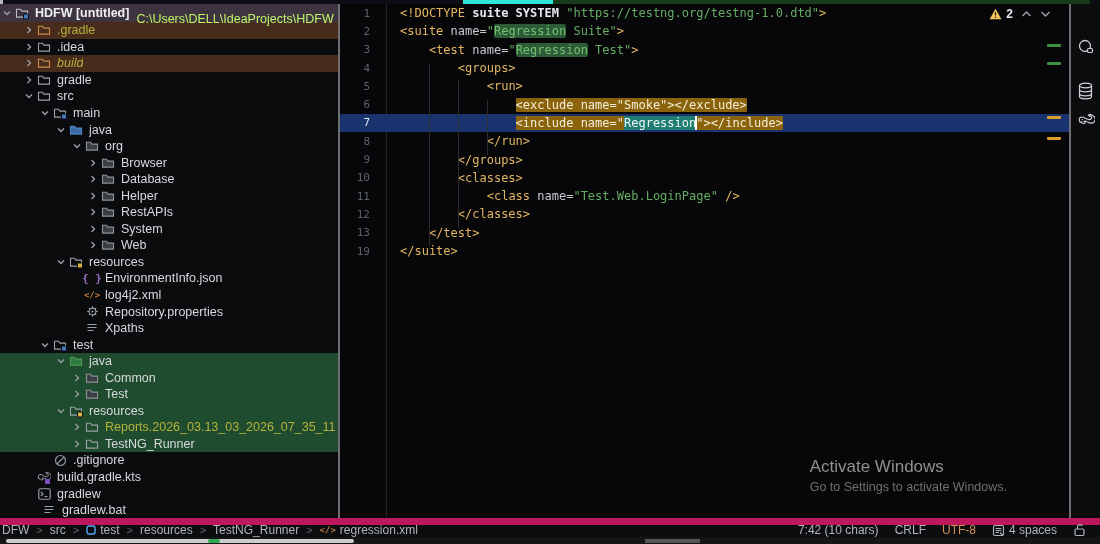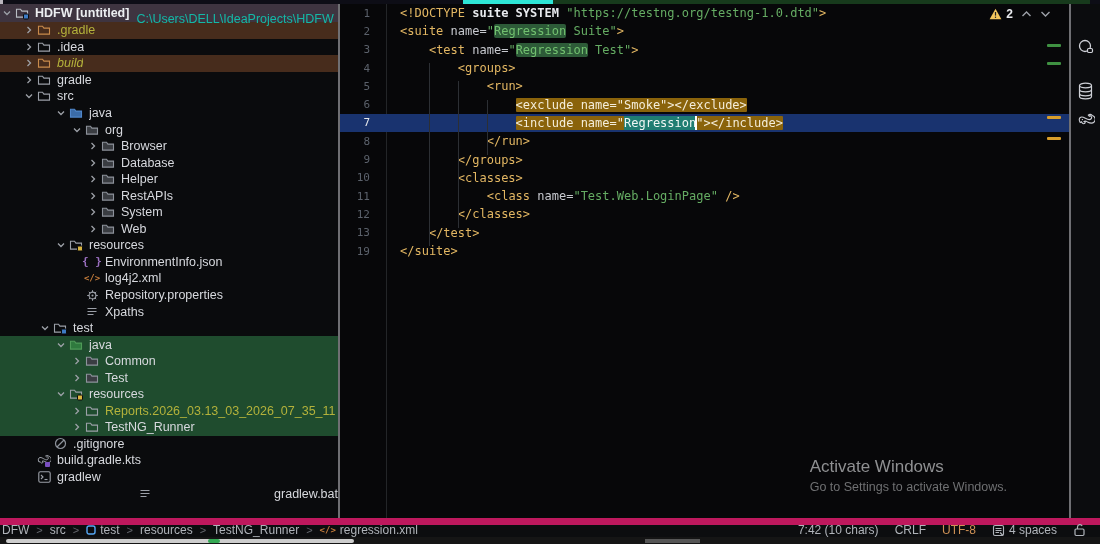--- a/index.html
+++ b/index.html
@@ -13,21 +13,21 @@
   #tree{position:absolute;left:0;top:4px;width:338px;height:514px;background:#0a0b0d;overflow:hidden;}
   .trow{display:flex;align-items:center;height:16.55px;font-size:12.5px;color:#d7d9de;white-space:nowrap;}
   .trow.header{height:18px;background:#3e3440;font-size:12.5px;}
   .trow.warm{background:#472c1c;}
   .trow.green{background:#1f4c2e;}
   .trow .chev{width:14px;flex:0 0 14px;display:flex;justify-content:center;align-items:center;}
   .trow .ticon{width:16px;flex:0 0 16px;display:flex;justify-content:center;align-items:center;margin-right:5px;position:relative;}
   .trow .tlabel{overflow:hidden;}
   .trow .tlabel.olive{color:#b4b23b;}
   .trow .tlabel.title{color:#eceef1;font-weight:bold;}
-  .trow .hpath{color:#14b8a6;margin-left:7px;margin-top:12px;}
+  .trow .hpath{color:#bef264;margin-left:7px;margin-top:12px;}
   
   .vdivider{position:absolute;top:0;width:2px;background:#6f6f73;}
   
   #editor{position:absolute;left:340px;top:4px;width:729px;height:514px;background:#070709;overflow:hidden;}
   .eline{display:flex;height:18.3px;align-items:center;position:relative;}
   .eline.cur{background:#19336f;}
   .lnum{flex:0 0 42px;text-align:right;padding-right:12px;box-sizing:border-box;color:#5b616b;
         font-family:"DejaVu Sans Mono",monospace;font-size:11px;}
   .eline.cur .lnum{color:#e8eaed;}
   .codetxt{font-family:"DejaVu Sans Mono",monospace;font-size:12px;white-space:pre;padding-left:18px;}
@@ -152,20 +152,34 @@
             <path d="M2 3.5 L5 6.5 L8 3.5" fill="none" stroke="#9da1a8" stroke-width="1.3"></path>
           </svg>
         </span>
         <span class="ticon">
           <svg width="14" height="14" viewBox="0 0 14 14">
     <path d="M1.5 3.2 h4 l1.4 1.9 h5.6 v6 h-11 Z" fill="none" stroke="#9ca0a8" stroke-width="1.1"></path>
           </svg>
         </span>
         <span class="tlabel">src</span>
       </div>
+      <div class="trow" style="padding-left: 38px;">
+        <span class="chev">
+          <svg width="10" height="10" viewBox="0 0 10 10">
+            <path d="M2 3.5 L5 6.5 L8 3.5" fill="none" stroke="#9da1a8" stroke-width="1.3"></path>
+          </svg>
+        </span>
+        <span class="ticon">
+          <svg width="14" height="14" viewBox="0 0 14 14">
+    <path d="M1.5 3.2 h4 l1.4 1.9 h5.6 v6 h-11 Z" fill="none" stroke="#9ca0a8" stroke-width="1.1"></path>
+            <rect x="8.5" y="8" width="5" height="5" rx="1" fill="#3d7ac4" stroke="#0a0b0d"></rect>
+          </svg>
+        </span>
+        <span class="tlabel">main</span>
+      </div>
       <div class="trow" style="padding-left: 54px;">
         <span class="chev">
           <svg width="10" height="10" viewBox="0 0 10 10">
             <path d="M2 3.5 L5 6.5 L8 3.5" fill="none" stroke="#9da1a8" stroke-width="1.3"></path>
           </svg>
         </span>
         <span class="ticon">
           <svg width="14" height="14" viewBox="0 0 14 14">
     <path d="M1.5 3.2 h4 l1.4 1.9 h5.6 v6 h-11 Z" fill="#3b6ca8" stroke="#4f86c9" stroke-width="1.1"></path>
           </svg>
@@ -428,21 +442,21 @@
         <span class="chev"></span>
         <span class="ticon">
           <svg width="13" height="12" viewBox="0 0 13 12">
             <rect x="0.8" y="0.8" width="11.4" height="10.4" rx="1.5" fill="none" stroke="#9ca0a8" stroke-width="1.1"></rect>
             <path d="M3 4l2 2-2 2" stroke="#9ca0a8" stroke-width="1.1" fill="none"></path>
             <path d="M6.5 8.5h3" stroke="#9ca0a8" stroke-width="1.1"></path>
           </svg>
         </span>
         <span class="tlabel">gradlew</span>
       </div>
-      <div class="trow" style="padding-left: 6px; justify-content: space-between;">
+      <div class="trow" style="padding-left: 27px;">
         <span class="chev"></span>
         <span class="ticon">
           <svg width="12" height="12" viewBox="0 0 12 12">
             <path d="M1.5 2.5h9M1.5 5.5h9M1.5 8.5h6" stroke="#9ca0a8" stroke-width="1.2"></path>
           </svg>
         </span>
         <span class="tlabel">gradlew.bat</span>
       </div>
     </div>
 

